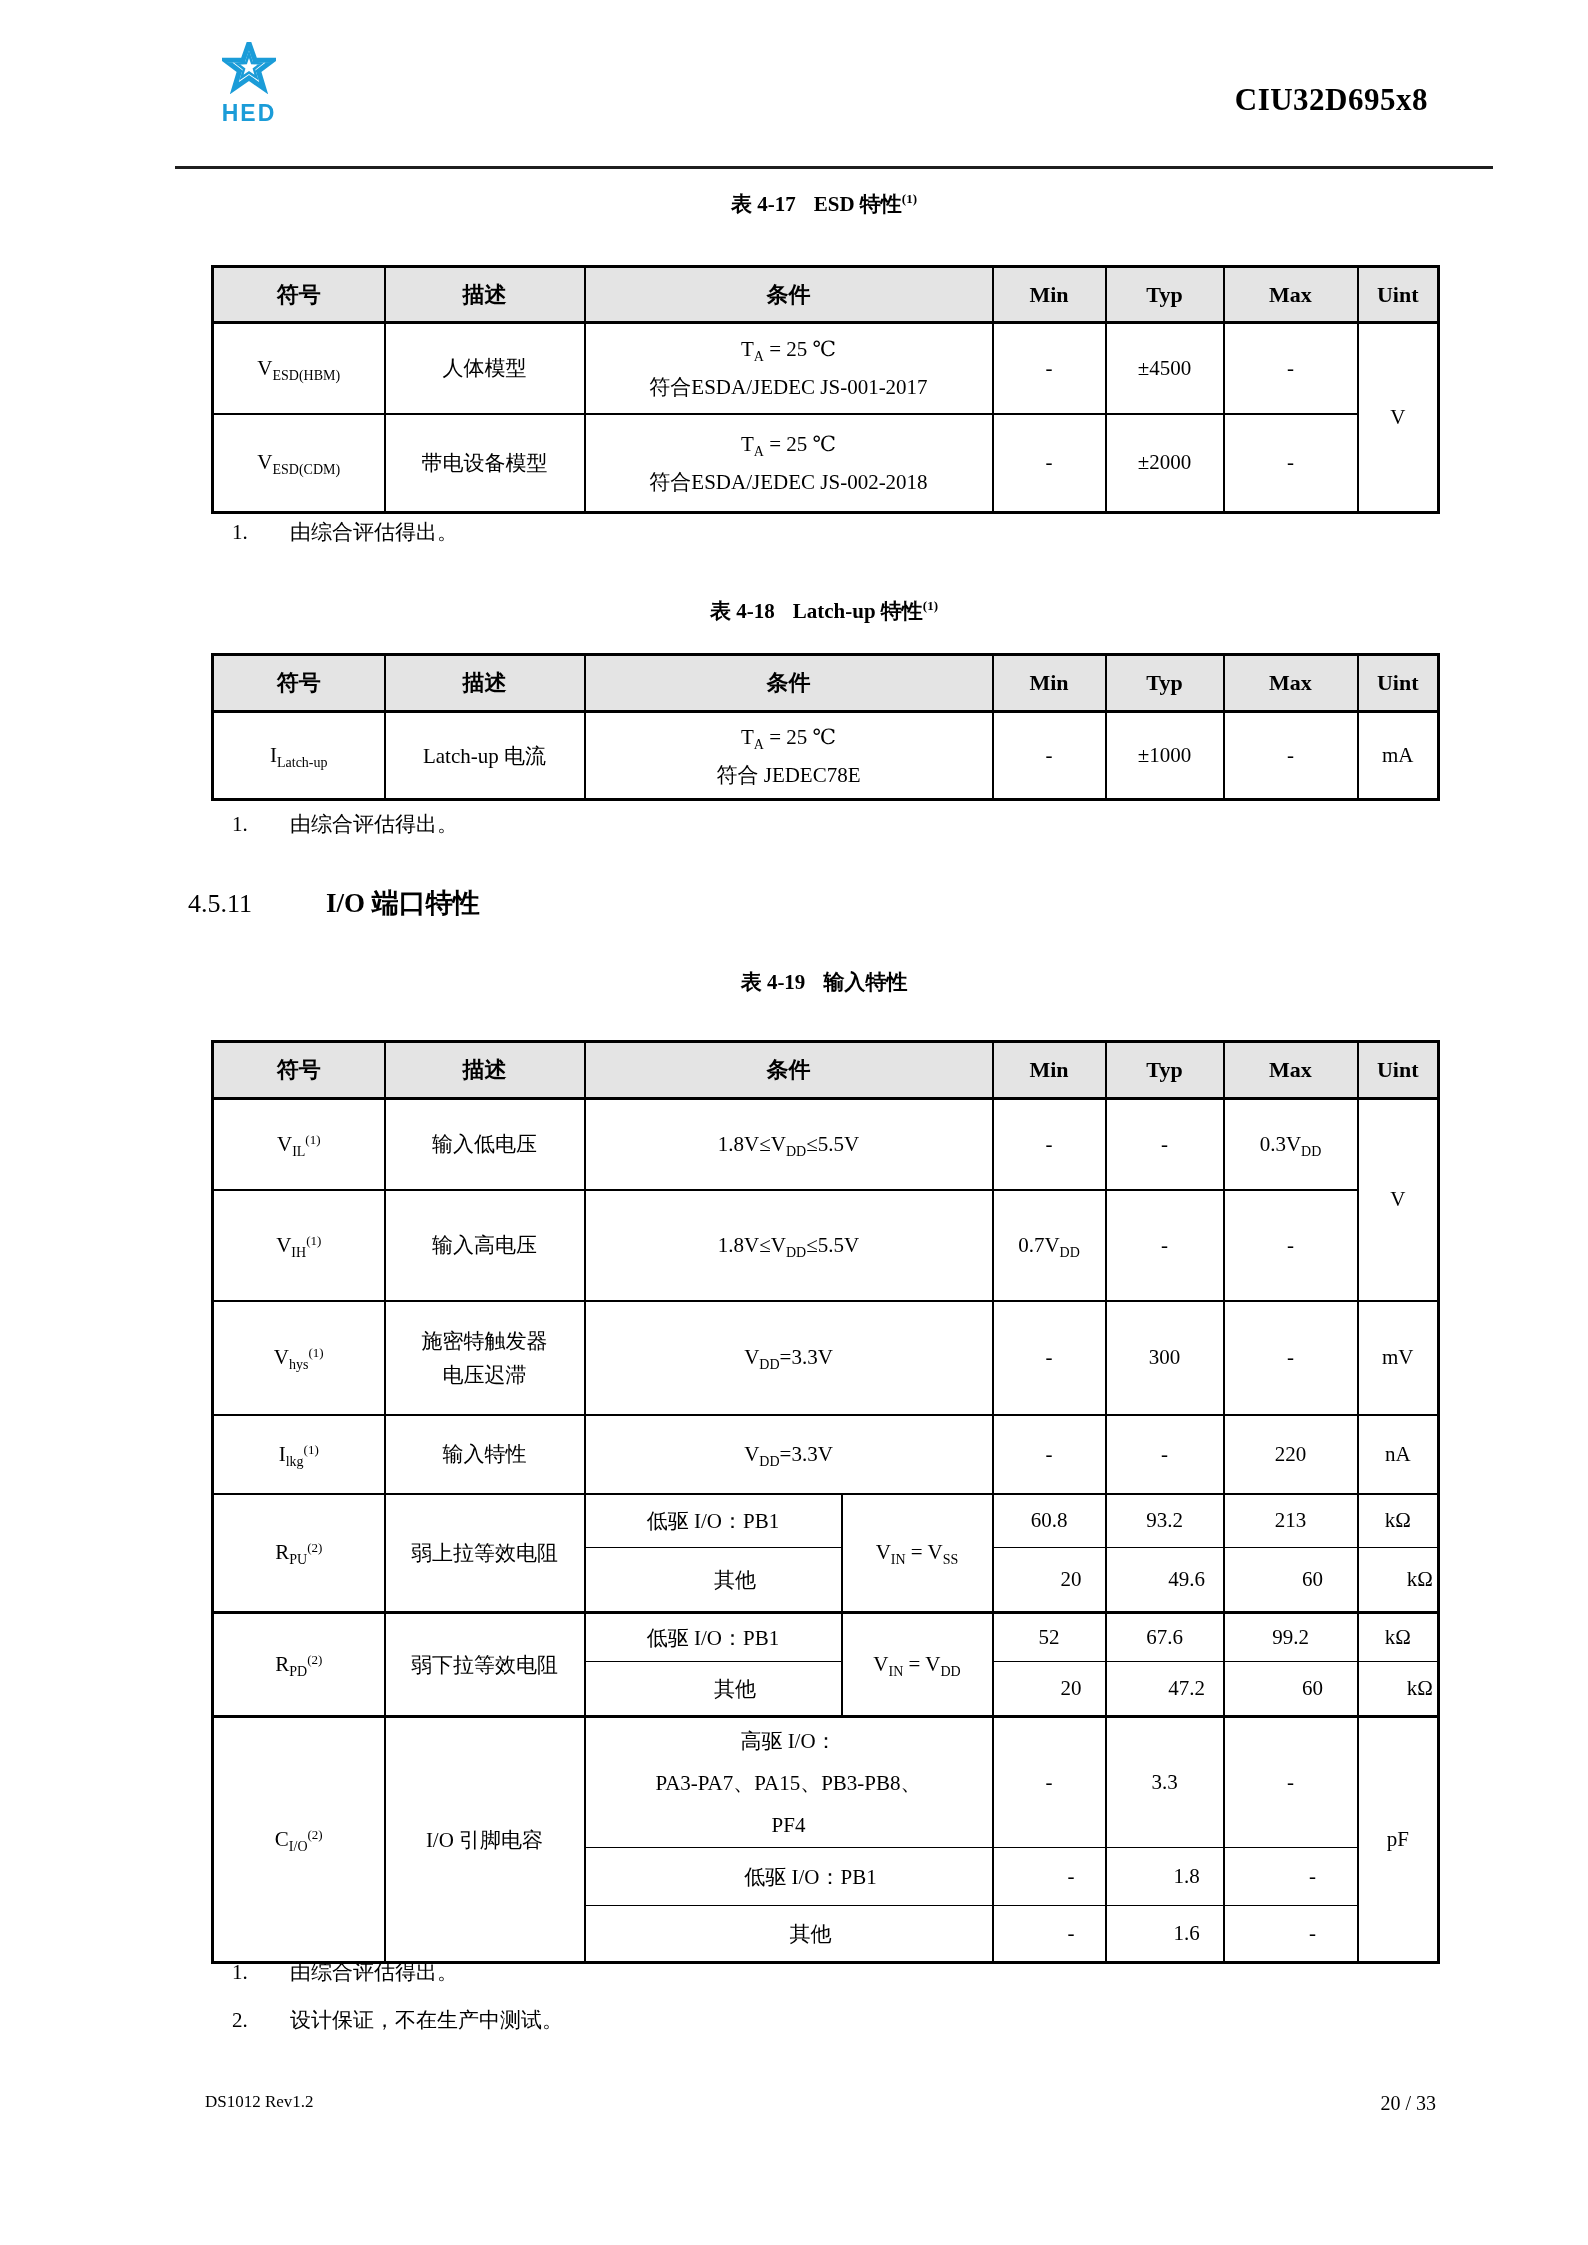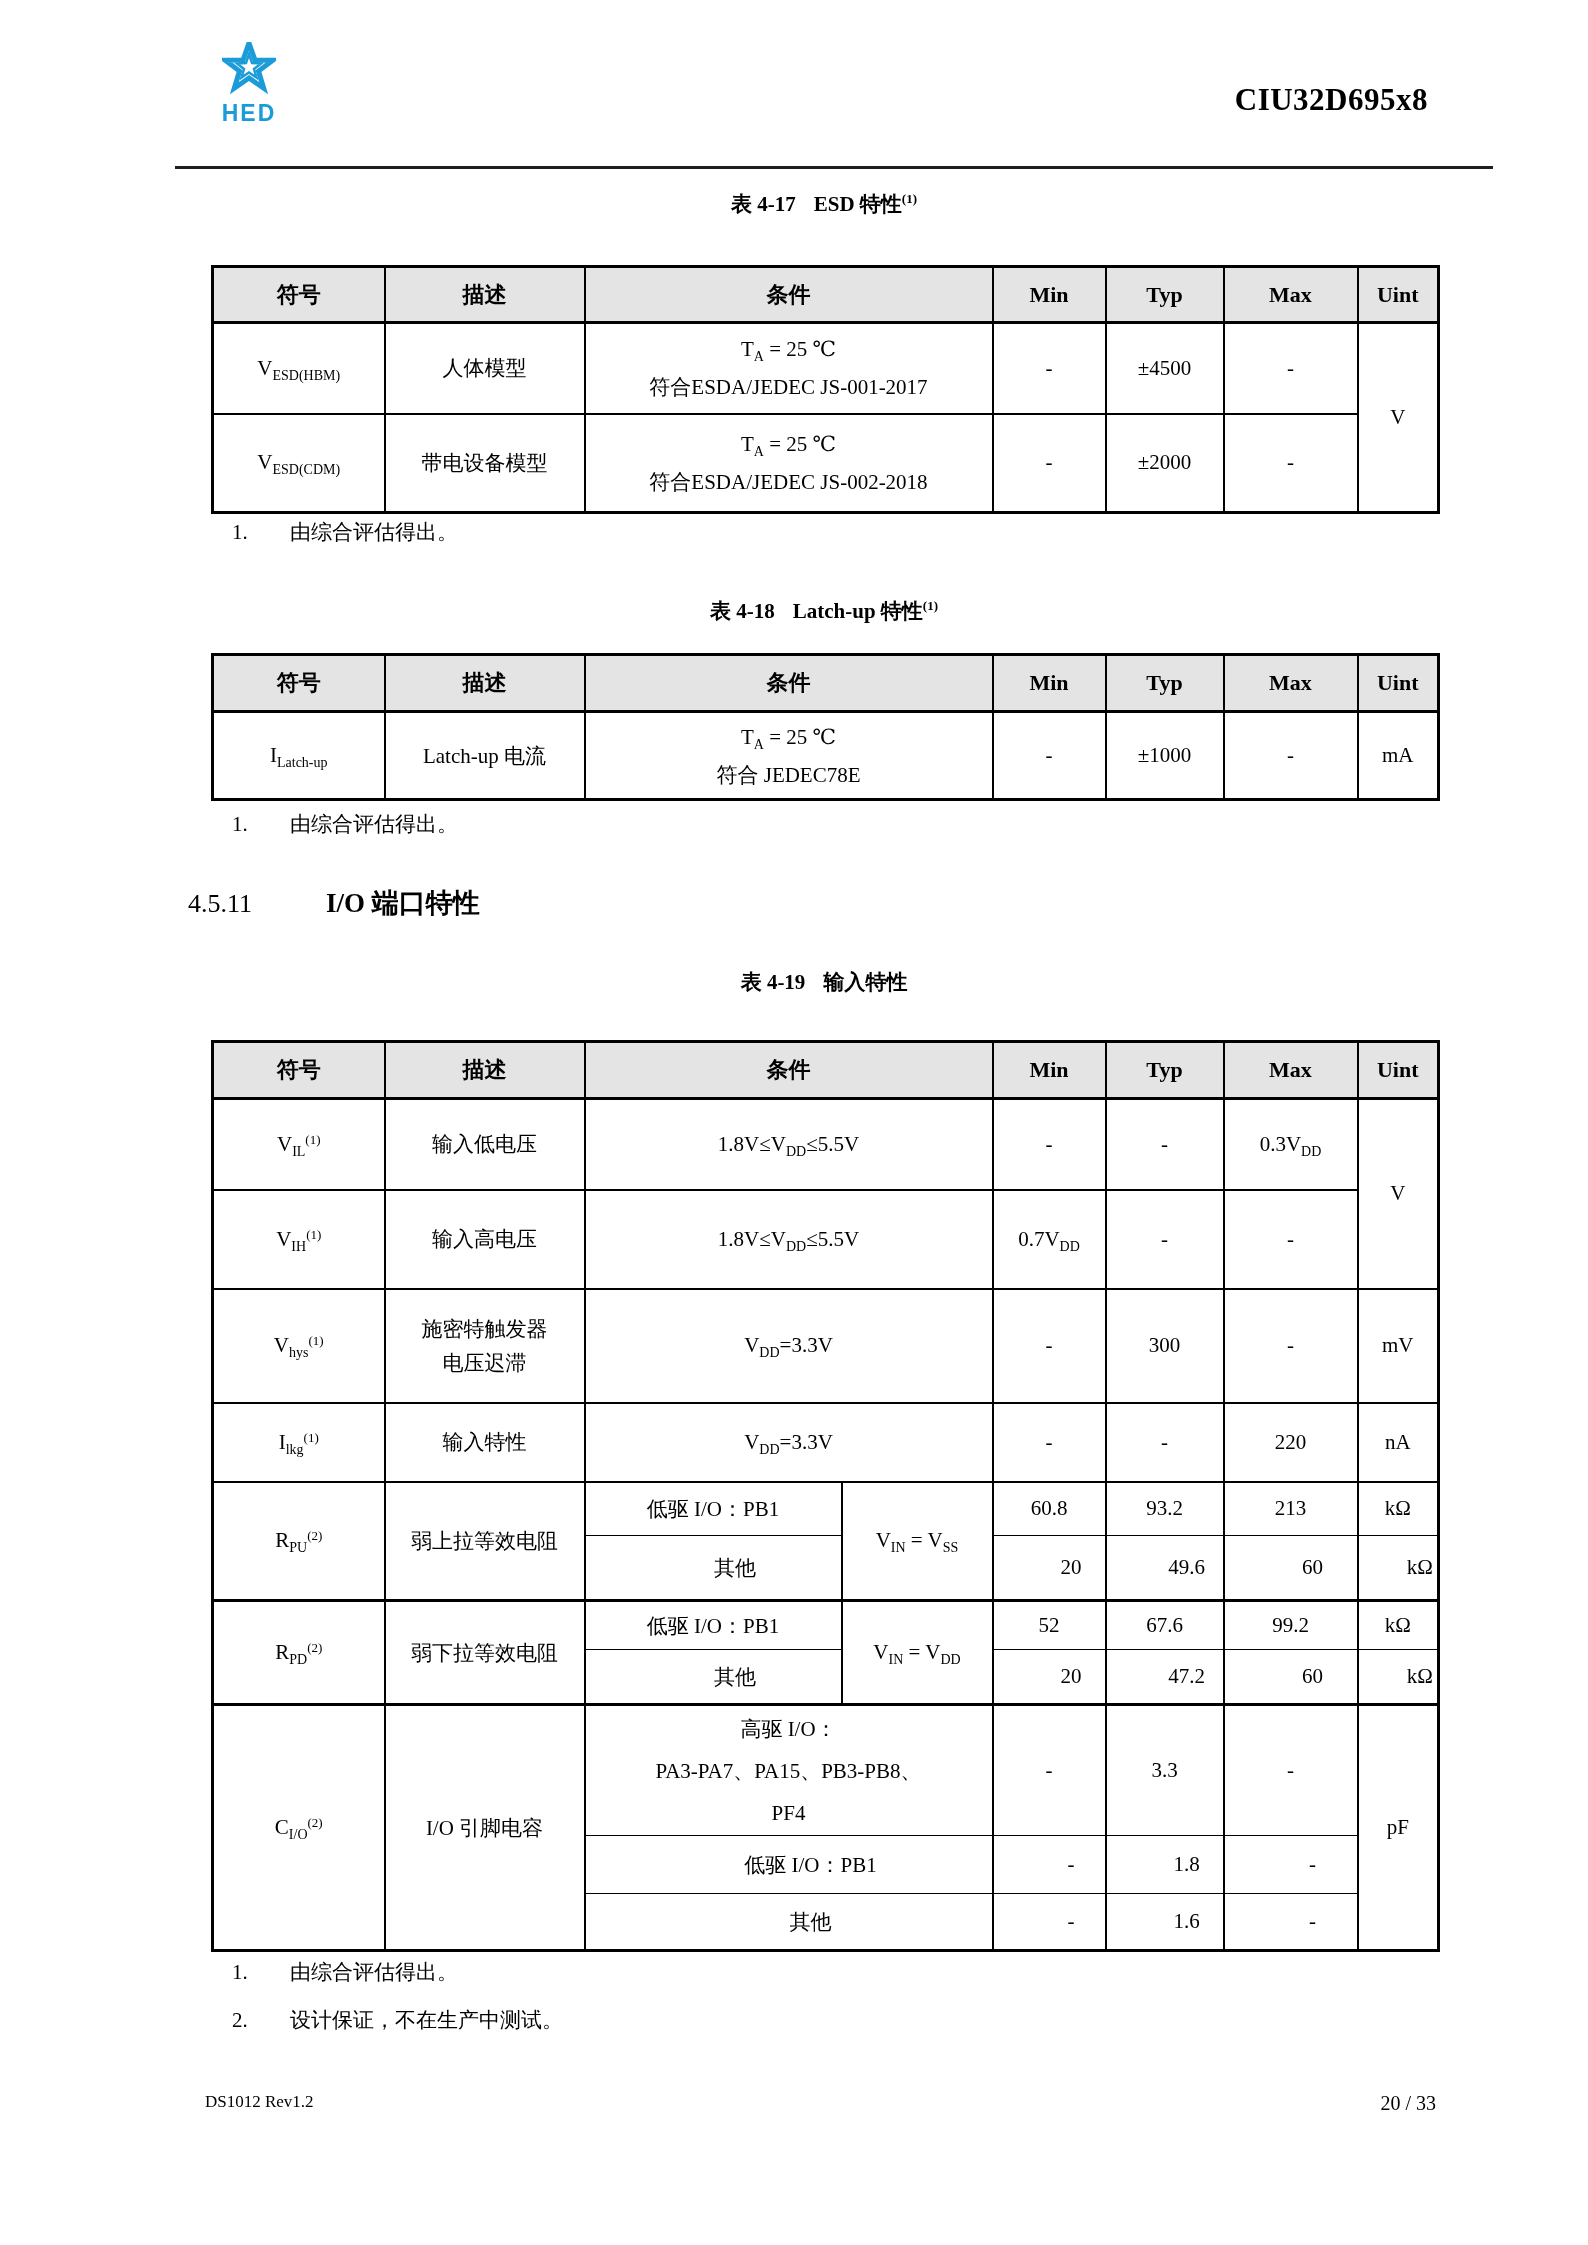--- a/index.html
+++ b/index.html
@@ -191,21 +191,21 @@
     </tr>
     <tr style="height:91px">
       <td class="sy"><span>V</span><sub>IL</sub><sup>(1)</sup></td>
       <td>输入低电压</td>
       <td colspan="2"><span>1.8V≤V</span><sub>DD</sub><span>≤5.5V</span></td>
       <td>-</td>
       <td>-</td>
       <td><span>0.3V</span><sub>DD</sub></td>
       <td rowspan="2">V</td>
     </tr>
-    <tr style="height:99px">
+    <tr style="height:111px">
       <td class="sy"><span>V</span><sub>IH</sub><sup>(1)</sup></td>
       <td>输入高电压</td>
       <td colspan="2"><span>1.8V≤V</span><sub>DD</sub><span>≤5.5V</span></td>
       <td><span>0.7V</span><sub>DD</sub></td>
       <td>-</td>
       <td>-</td>
     </tr>
     <tr style="height:114px">
       <td class="sy"><span>V</span><sub>hys</sub><sup>(1)</sup></td>
       <td class="desc2">

